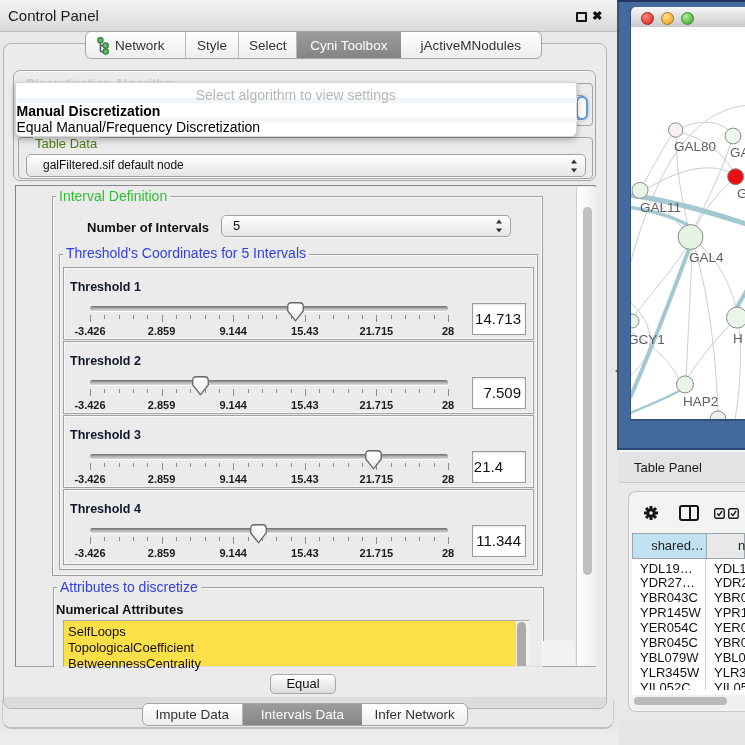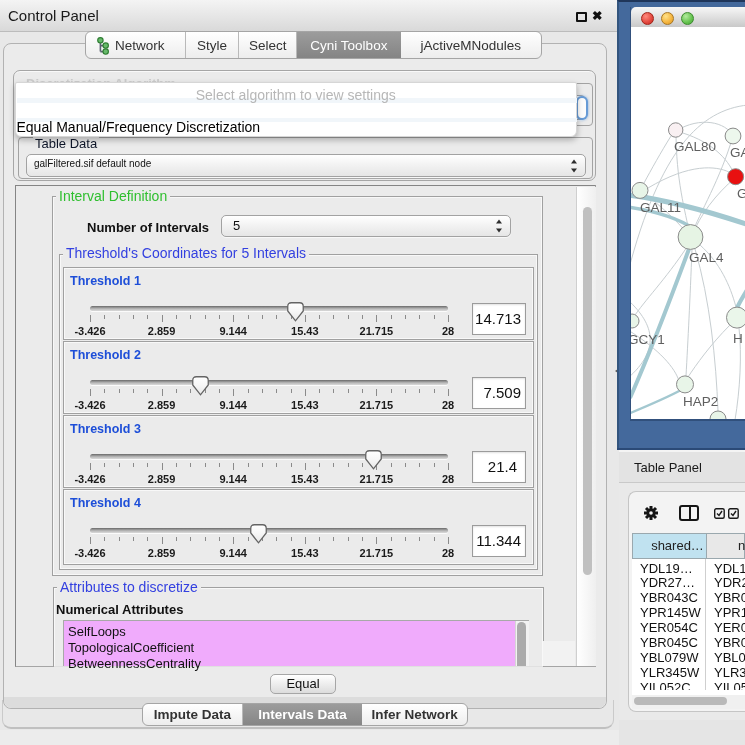--- a/index.html
+++ b/index.html
@@ -10,21 +10,21 @@
 .stepper{position:absolute;right:7px;top:50%;transform:translateY(-50%);width:7px;height:13px;}
 .stepper:before{content:"";position:absolute;left:0;top:0;border-left:3.5px solid transparent;border-right:3.5px solid transparent;border-bottom:4.5px solid #2e2e2e;}
 .stepper:after{content:"";position:absolute;left:0;bottom:0;border-left:3.5px solid transparent;border-right:3.5px solid transparent;border-top:4.5px solid #2e2e2e;}
 .etched{border:1px solid #a0a0a0;box-shadow:inset 0 0 0 1px rgba(255,255,255,.65);}
 .ttl{position:absolute;background:#ebebeb;padding:0 3px;font-size:13px;line-height:13px;}
 .tabbar{position:absolute;display:flex;background:linear-gradient(#ffffff,#ededed);border:1px solid #a5a5a5;border-radius:6px;overflow:hidden;font-size:13.5px;color:#333;}
 .tabbar .tab{display:flex;align-items:center;justify-content:center;border-right:1px solid #b9b9b9;white-space:nowrap;}
 .tabbar .tab:last-child{border-right:none;}
 .tabbar .sel{background:linear-gradient(#9c9c9c,#848484);color:#fff;border-right:none;}
 .tfield{position:absolute;background:#fff;border:1px solid #9b9b9b;font-size:15px;color:#111;text-align:right;box-shadow:inset 0 1px 2px rgba(0,0,0,.12);box-sizing:border-box;}
-.thr-title{position:absolute;left:6px;top:6px;font-weight:bold;font-size:12.5px;color:#1d4ed8;}
+.thr-title{position:absolute;left:6px;top:12px;font-weight:bold;font-size:12.5px;color:#0f172a;}
 .track{position:absolute;height:5px;border-radius:2.5px;background:linear-gradient(#696969,#b7b7b7 55%,#dadada);box-shadow:0 1px 0 rgba(255,255,255,.8);}
 .lbl{position:absolute;font-size:11px;font-weight:700;color:#1a1a1a;transform:translateX(-50%);white-space:nowrap;}
 </style></head>
 <body>
 
 <div class="abs" style="left:0;top:0;width:619px;height:31px;background:linear-gradient(#f4f4f4,#d9d9d9);border-bottom:1px solid #bcbcbc;">
   <div class="abs" style="left:8px;top:7px;font-size:15px;color:#1a1a1a;">Control Panel</div>
   <div class="abs" style="left:576px;top:12px;width:7px;height:6px;border:2px solid #111;border-radius:1px;"></div>
   <div class="abs" style="left:592px;top:10px;font-size:12.5px;font-weight:bold;color:#111;line-height:12px;">✖</div>
 </div>
@@ -33,23 +33,23 @@
   <div class="abs" style="left:0;bottom:0;width:100%;height:11px;background:#dcdcdc;border-radius:0 0 8px 8px;"></div>
 </div>
 
 <div class="abs" style="left:13px;top:70px;width:583px;height:111px;border:1px solid #a6a6a6;border-radius:7px;box-shadow:inset 0 1px 0 rgba(255,255,255,.7);box-sizing:border-box;"></div>
 <div class="abs" style="left:18px;top:83px;width:575px;height:43px;border:1px solid #a2a2a2;border-radius:4px;box-sizing:border-box;"></div>
 <div class="abs" style="left:18px;top:137px;width:575px;height:42px;border:1px solid #a2a2a2;border-radius:4px;box-sizing:border-box;"></div>
 <div class="abs" style="left:26px;top:76px;font-size:13px;font-weight:bold;color:#cdcdcd;">Discretization Algorithm</div>
 
 <div class="combo abs" style="left:26px;top:95px;width:558px;height:23px;"></div>
 <div class="abs" style="left:576px;top:96px;width:12px;height:24px;border-radius:6px;border:2.5px solid rgba(95,150,212,.95);background:#fcfcfc;box-sizing:border-box;box-shadow:0 0 3px rgba(95,150,212,.8);"></div>
-<div class="abs" style="left:33px;top:136px;font-size:13px;color:#0f172a;background:#ebebeb;padding:0 2px;z-index:5;">Table Data</div>
+<div class="abs" style="left:33px;top:136px;font-size:13px;color:#4d7c0f;background:#ebebeb;padding:0 2px;z-index:5;">Table Data</div>
 <div class="combo abs" style="left:26px;top:154px;width:558px;height:21px;">
-  <div class="abs" style="left:7px;top:3px;font-size:10px;color:#111;text-align:center;">galFiltered.sif default node</div>
+  <div class="abs" style="left:16px;top:3px;font-size:12px;color:#111;text-align:center;">galFiltered.sif default node</div>
   <div class="stepper"></div>
 </div>
 
 <div class="abs" style="left:15px;top:185px;width:581px;height:482px;border:1px solid #858585;border-right-color:#a5a5a5;border-bottom-color:#a5a5a5;background:#ebebeb;box-sizing:border-box;"></div>
 
 <div class="abs" style="left:576px;top:187px;width:19px;height:479px;background:linear-gradient(to right,#ffffff,#efefef);border-left:1px solid #cfcfcf;"></div>
 <div class="abs" style="left:583px;top:207px;width:9px;height:368px;background:#c0c0c0;border-radius:5px;"></div>
 
 <div class="abs etched" style="left:52px;top:196px;width:489px;height:378px;"></div>
 <div class="ttl" style="left:56px;top:190px;color:#2fbf2f;font-size:14px;">Interval Definition</div>
@@ -194,21 +194,21 @@
     <svg style="position:absolute;left:300.6px;top:33.5px;" width="17" height="20" viewBox="0 0 17 20">
       <path d="M0.75,9 L0.75,4.4 Q0.75,0.75 4.4,0.75 L12.6,0.75 Q16.25,0.75 16.25,4.4 L16.25,9 L8.5,18.8 Z" fill="url(#g415)" stroke="#646464" stroke-width="1.3"></path>
       <defs>
         <linearGradient id="g415" x1="0" y1="0" x2="0" y2="1">
           <stop offset="0" stop-color="#ffffff"></stop>
           <stop offset=".5" stop-color="#f6f6f6"></stop>
           <stop offset="1" stop-color="#e8e8e8"></stop>
         </linearGradient>
       </defs>
     </svg>
-    <div class="tfield" style="left:408px;top:34.5px;width:54px;height:32px;line-height:30px;padding-right:8px;">21.4</div>
+    <div class="tfield" style="left:408px;top:34.5px;width:54px;height:32px;line-height:30px;padding-right:22px;">21.4</div>
   </div>
 <div class="abs etched" style="left:63px;top:489px;width:469px;height:74px;background:#ebebeb;">
     <div class="thr-title">Threshold 4</div>
     <div class="track" style="left:26px;top:38px;width:358px;"></div>
     <div style="position:absolute;left:26.0px;top:47px;width:1px;height:7px;background:#8a8a8a;"></div>
     <div style="position:absolute;left:40.3px;top:47px;width:1px;height:3.5px;background:#8a8a8a;"></div>
     <div style="position:absolute;left:54.6px;top:47px;width:1px;height:3.5px;background:#8a8a8a;"></div>
     <div style="position:absolute;left:69.0px;top:47px;width:1px;height:3.5px;background:#8a8a8a;"></div>
     <div style="position:absolute;left:83.3px;top:47px;width:1px;height:3.5px;background:#8a8a8a;"></div>
     <div style="position:absolute;left:97.6px;top:47px;width:1px;height:7px;background:#8a8a8a;"></div>
@@ -247,54 +247,55 @@
           <stop offset="1" stop-color="#e8e8e8"></stop>
         </linearGradient>
       </defs>
     </svg>
     <div class="tfield" style="left:408px;top:34.5px;width:54px;height:32px;line-height:30px;padding-right:4px;">11.344</div>
   </div>
 
 <div class="abs etched" style="left:53px;top:587px;width:489px;height:79px;border-bottom:none;"></div>
 <div class="ttl" style="left:57px;top:581px;color:#3340e0;font-size:14px;">Attributes to discretize</div>
 <div class="abs" style="left:56px;top:602px;font-size:13px;font-weight:bold;color:#111;">Numerical Attributes</div>
-<div class="abs" style="left:63px;top:620px;width:466px;height:46px;background:#f0abfc;border:1px solid #a8a8a8;border-bottom:none;box-sizing:border-box;">
+<div class="abs" style="left:63px;top:620px;width:466px;height:46px;background:#fde047;border:1px solid #a8a8a8;border-bottom:none;box-sizing:border-box;">
   <div style="padding:3px 0 0 4px;font-size:13px;color:#111;line-height:16px;">SelfLoops<br>TopologicalCoefficient<br>BetweennessCentrality</div>
 </div>
 <div class="abs" style="left:515px;top:621px;width:13px;height:45px;background:#f2f2f2;border-left:1px solid #d5d5d5;"></div>
 <div class="abs" style="left:517px;top:622px;width:9px;height:44px;background:#ababab;border-radius:5px 5px 0 0;"></div>
 
 <div class="abs" style="left:543px;top:641px;width:32px;height:25px;background:#f2f2f2;"></div>
 
 <div class="abs" style="left:270px;top:674px;width:66px;height:20px;box-sizing:border-box;border:1px solid #a6a6a6;border-radius:5px;background:linear-gradient(#ffffff,#dcdcdc);text-align:center;font-size:13px;color:#111;line-height:18px;">Equal</div>
 
 <div class="abs" style="left:14.5px;top:81.5px;width:562.5px;height:55.5px;background:#ffffff;border:1px solid #d6d6d6;border-radius:2px 2px 6px 6px;box-shadow:0 3px 6px rgba(0,0,0,.28);box-sizing:border-box;z-index:30;">
     <div style="position:absolute;left:1px;top:15.5px;width:560px;height:5px;background:#f1f6fa;"></div>
     <div style="position:absolute;left:1px;top:35.6px;width:560px;height:4px;background:#f1f6fa;"></div>
   <div style="position:absolute;left:0;top:4px;width:100%;text-align:center;font-size:14px;color:#b7b7b7;">Select algorithm to view settings</div>
+  <div style="position:absolute;left:1px;top:20px;font-size:14px;font-weight:bold;color:#000;">Manual Discretization</div>
   <div style="position:absolute;left:1px;top:36.5px;font-size:14px;color:#000;">Equal Manual/Frequency Discretization</div>
 </div>
 
 <div class="tabbar" style="left:85px;top:31px;width:455px;height:26px;z-index:40;">
   <div class="tab" style="width:100px;justify-content:flex-start;padding-left:10px;box-sizing:border-box;">
     <svg width="13" height="19" viewBox="0 0 13 19" style="margin-right:6px;">
       <path d="M4.4,6 V15.6 M4.4,9.6 H9.7 M4.4,15.6 H9.7" stroke="#5a6270" stroke-width="1.6" fill="none"></path>
       <circle cx="4.4" cy="4.3" r="2.7" fill="#67b96a" stroke="#2e7d32" stroke-width="1.1"></circle>
       <circle cx="9.7" cy="9.6" r="2.7" fill="#67b96a" stroke="#2e7d32" stroke-width="1.1"></circle>
       <circle cx="9.7" cy="15.6" r="2.7" fill="#67b96a" stroke="#2e7d32" stroke-width="1.1"></circle>
     </svg>Network</div>
   <div class="tab" style="width:53px;text-align:center;">Style</div>
   <div class="tab" style="width:57px;">Select</div>
   <div class="tab sel" style="width:104px;">Cyni Toolbox</div>
   <div class="tab" style="width:141px;">jActiveMNodules</div>
 </div>
 
 <div class="abs" style="left:2px;top:700px;width:612px;height:29px;border:1px solid #cacaca;border-top:none;border-radius:0 0 9px 9px;border-bottom-width:2px;border-bottom-color:#c0c0c0;box-sizing:border-box;z-index:2;"></div>
 <div class="abs" style="left:0;top:730px;width:619px;height:15px;background:#ececec;"></div>
-<div class="tabbar" style="left:142px;top:703px;width:324px;height:21px;z-index:40;font-weight:bold;">
+<div class="tabbar" style="left:142px;top:703px;width:324px;height:21px;z-index:40;">
   <div class="tab" style="width:99px;">Impute Data</div>
   <div class="tab" style="width:120px;background:linear-gradient(#9c9c9c,#868686);color:#fff;border-right:none;">Intervals Data</div>
   <div class="tab" style="width:105px;">Infer Network</div>
 </div>
 
 <div class="abs" style="left:615px;top:369px;width:0;height:0;border-top:2.5px solid transparent;border-bottom:2.5px solid transparent;border-right:3.5px solid #555;"></div>
 
 <div class="abs" style="left:617px;top:0;width:128px;height:450px;background:#44699c;border-top:2px solid #20365a;border-left:2px solid #33557e;box-sizing:border-box;"></div>
 <div class="abs" style="left:631px;top:7px;width:114px;height:20px;background:linear-gradient(#f7f7f7,#c9c9c9);border-bottom:1px solid #8f8f8f;border-radius:5px 0 0 0;">
   <div class="abs" style="left:10px;top:4.5px;width:11px;height:11px;border-radius:50%;background:radial-gradient(circle at 35% 30%,#ff8a7d,#e2463d 60%,#c22b20);border:0.5px solid #a02318;"></div>

